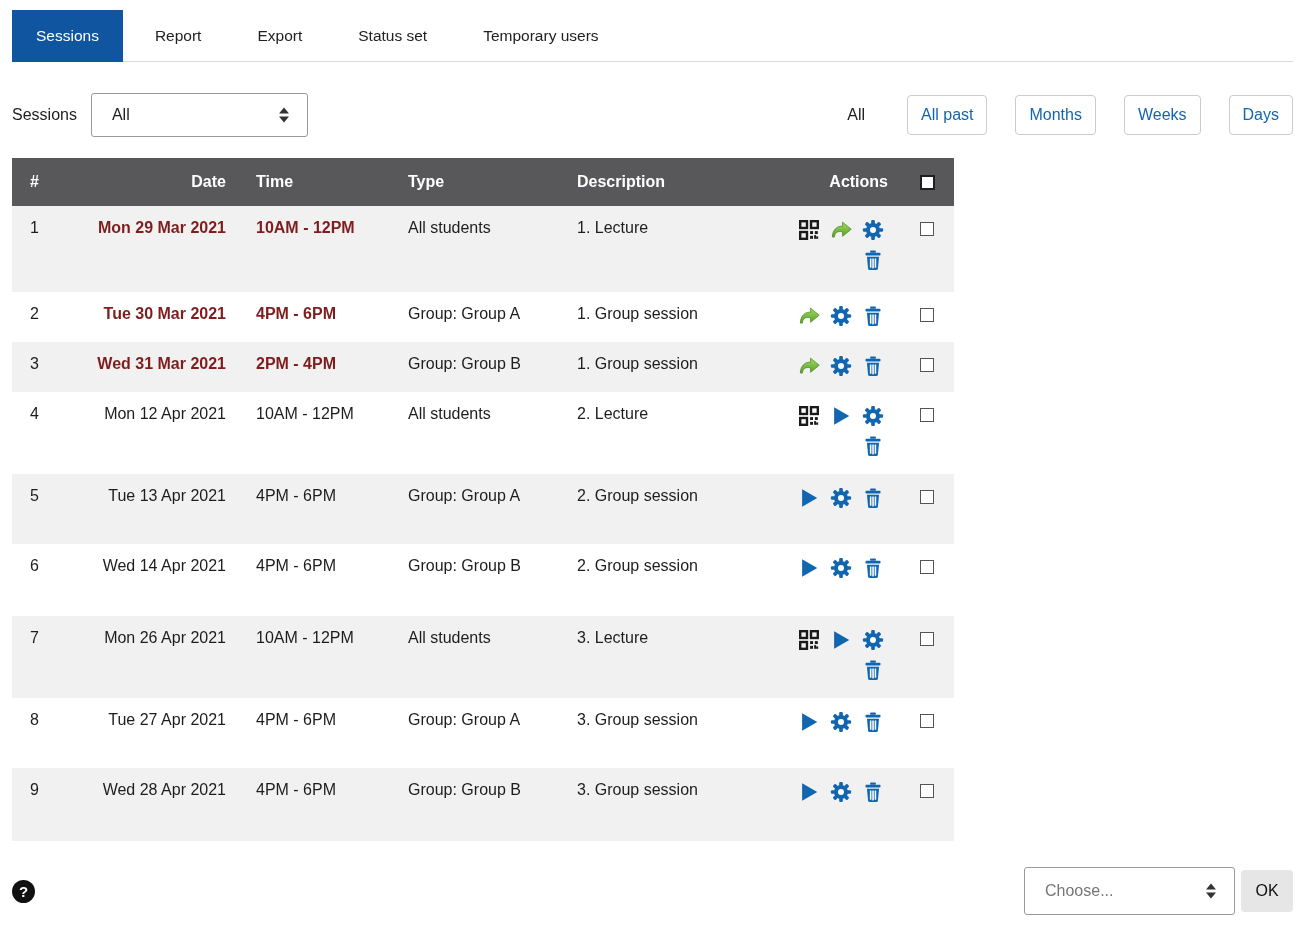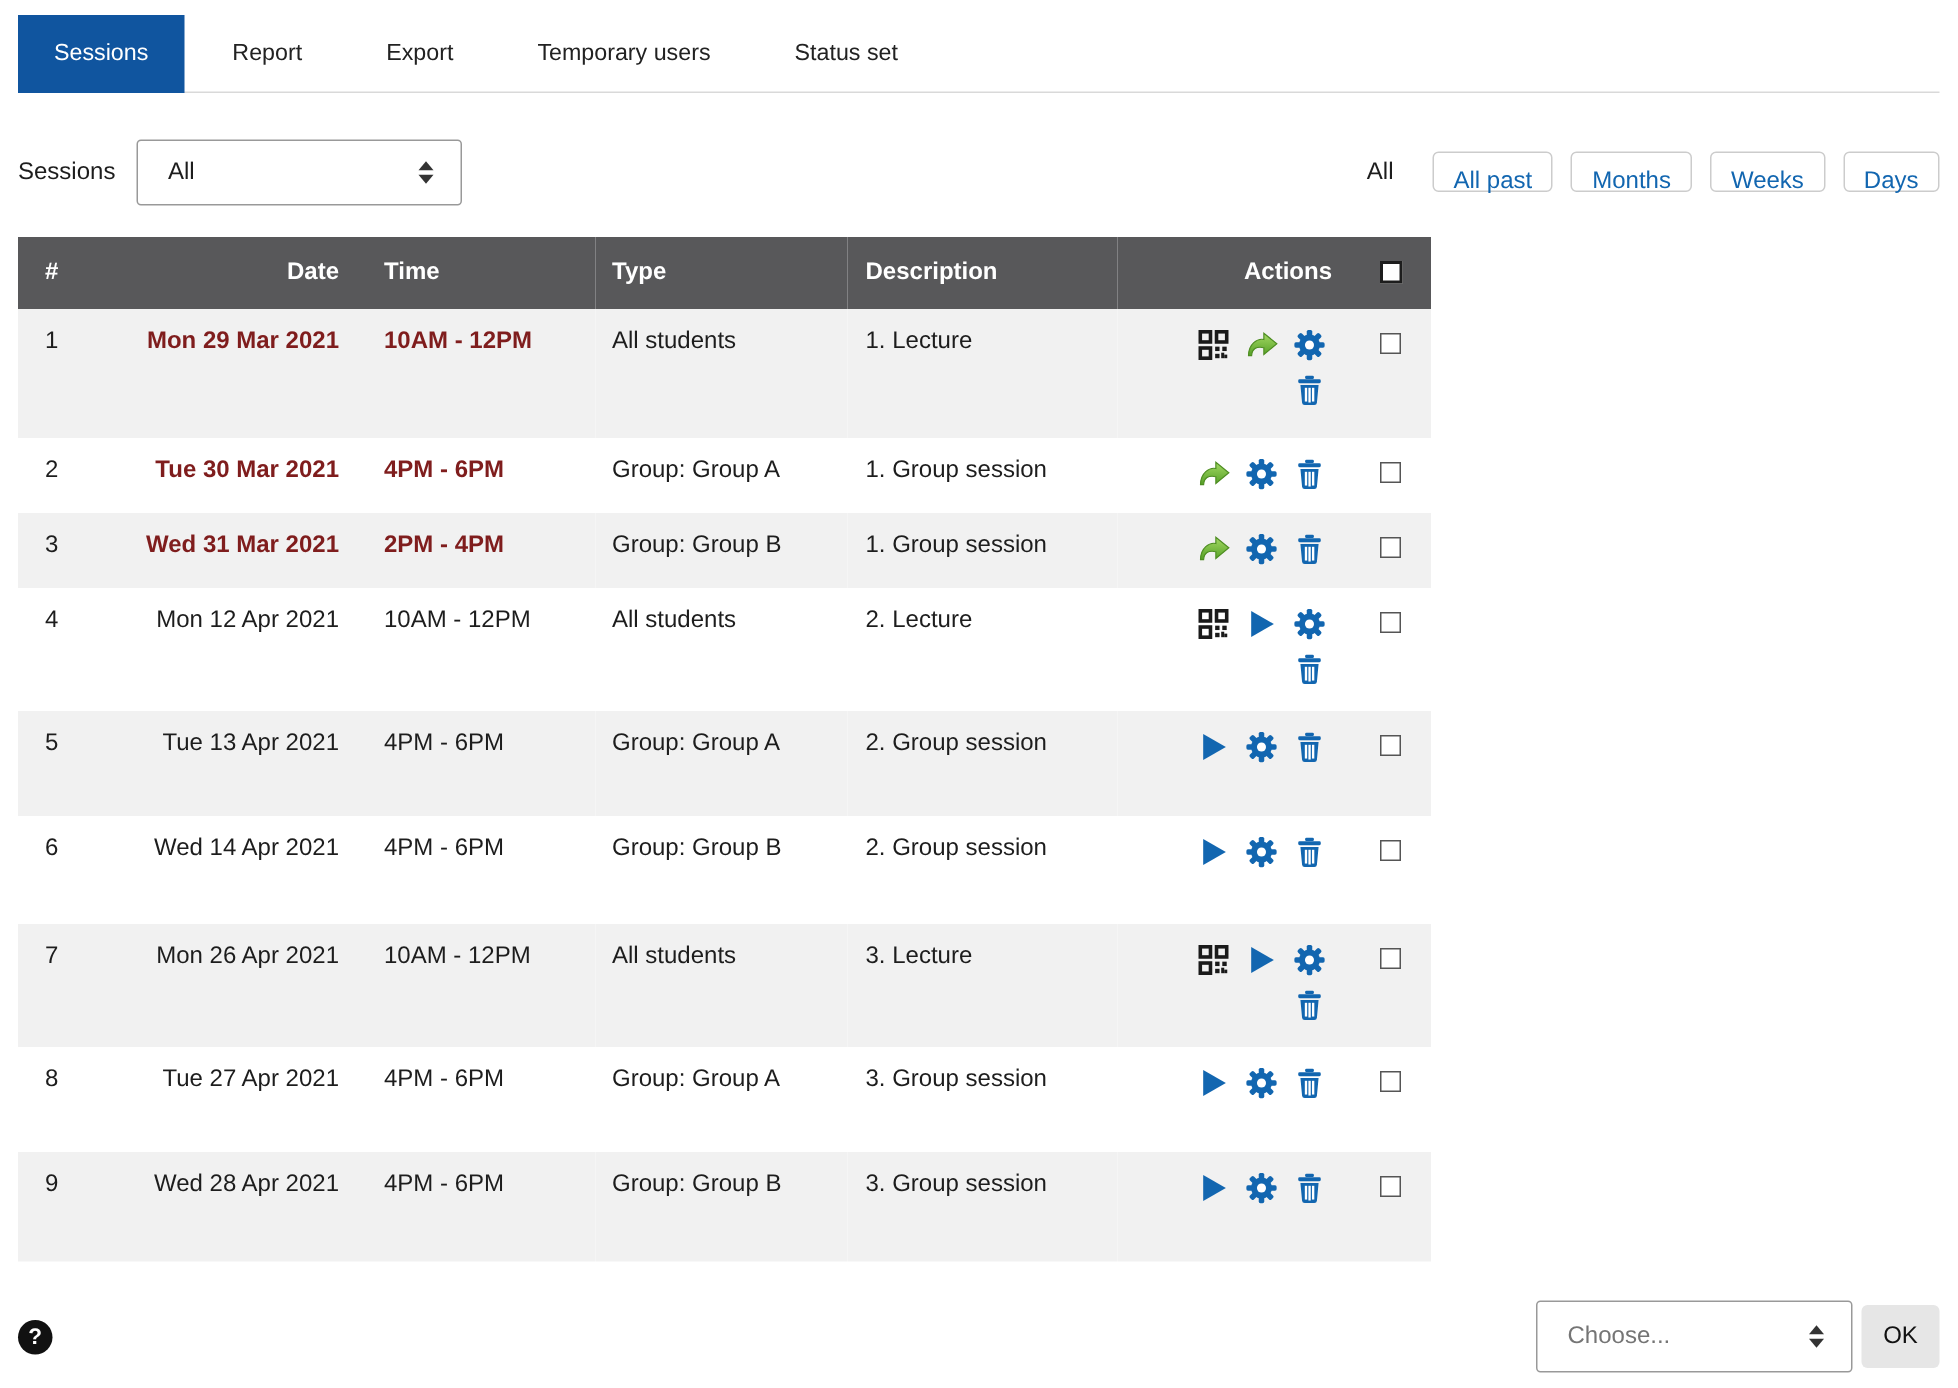--- a/index.html
+++ b/index.html
@@ -33,22 +33,22 @@
   }
   .updown { position:absolute; right:18px; top:50%; transform:translateY(-50%); display:flex; flex-direction:column; align-items:center; }
   .updown i { display:block; width:0; height:0; border-left:5px solid transparent; border-right:5px solid transparent; }
   .updown .up { border-bottom:6px solid #333; margin-bottom:3px; }
   .updown .down { border-top:6px solid #333; }
 
   .filter-right { display:flex; align-items:center; }
   .view-current { font-size:16px; color:#1d1d1d; margin-right:14px; }
   .view-btn {
     border:1px solid #ccc; border-radius:4px; background:#fff;
-    color:#1266b0; font-size:16px; padding:0 13px; height:27px; line-height:38px;
-    margin-left:12px; cursor:pointer; font-family:inherit;
+    color:#1266b0; font-size:16px; padding:0 13px; height:40px; line-height:38px;
+    margin-left:28px; cursor:pointer; font-family:inherit;
   }
 
   
   table.sessions { margin-top:21px; border-collapse:collapse; table-layout:fixed; width:942px; }
   thead th {
     background:#58585a; color:#fff; font-weight:bold; font-size:16px;
     height:48px; text-align:left; vertical-align:middle;
   }
   th.c-num  { padding-left:18px; }
   th.c-date { text-align:right; padding-right:16px; }
@@ -153,22 +153,22 @@
         <rect x="13.8" y="10.4" width="1.7" height="10"></rect>
       </g>
     </symbol>
   </defs>
 </svg>
 
 <nav class="tabbar">
     <div class="tab active">Sessions</div>
     <div class="tab">Report</div>
     <div class="tab">Export</div>
+    <div class="tab">Status set</div>
     <div class="tab">Temporary users</div>
-    <div class="tab">Status set</div>
   </nav>
 
 <div class="filterbar">
   <div class="filter-left">
     <span class="filter-label">Sessions</span>
     <div class="fake-select">
       <span>All</span>
       <span class="updown">
           <i class="up"></i>
           <i class="down"></i>

